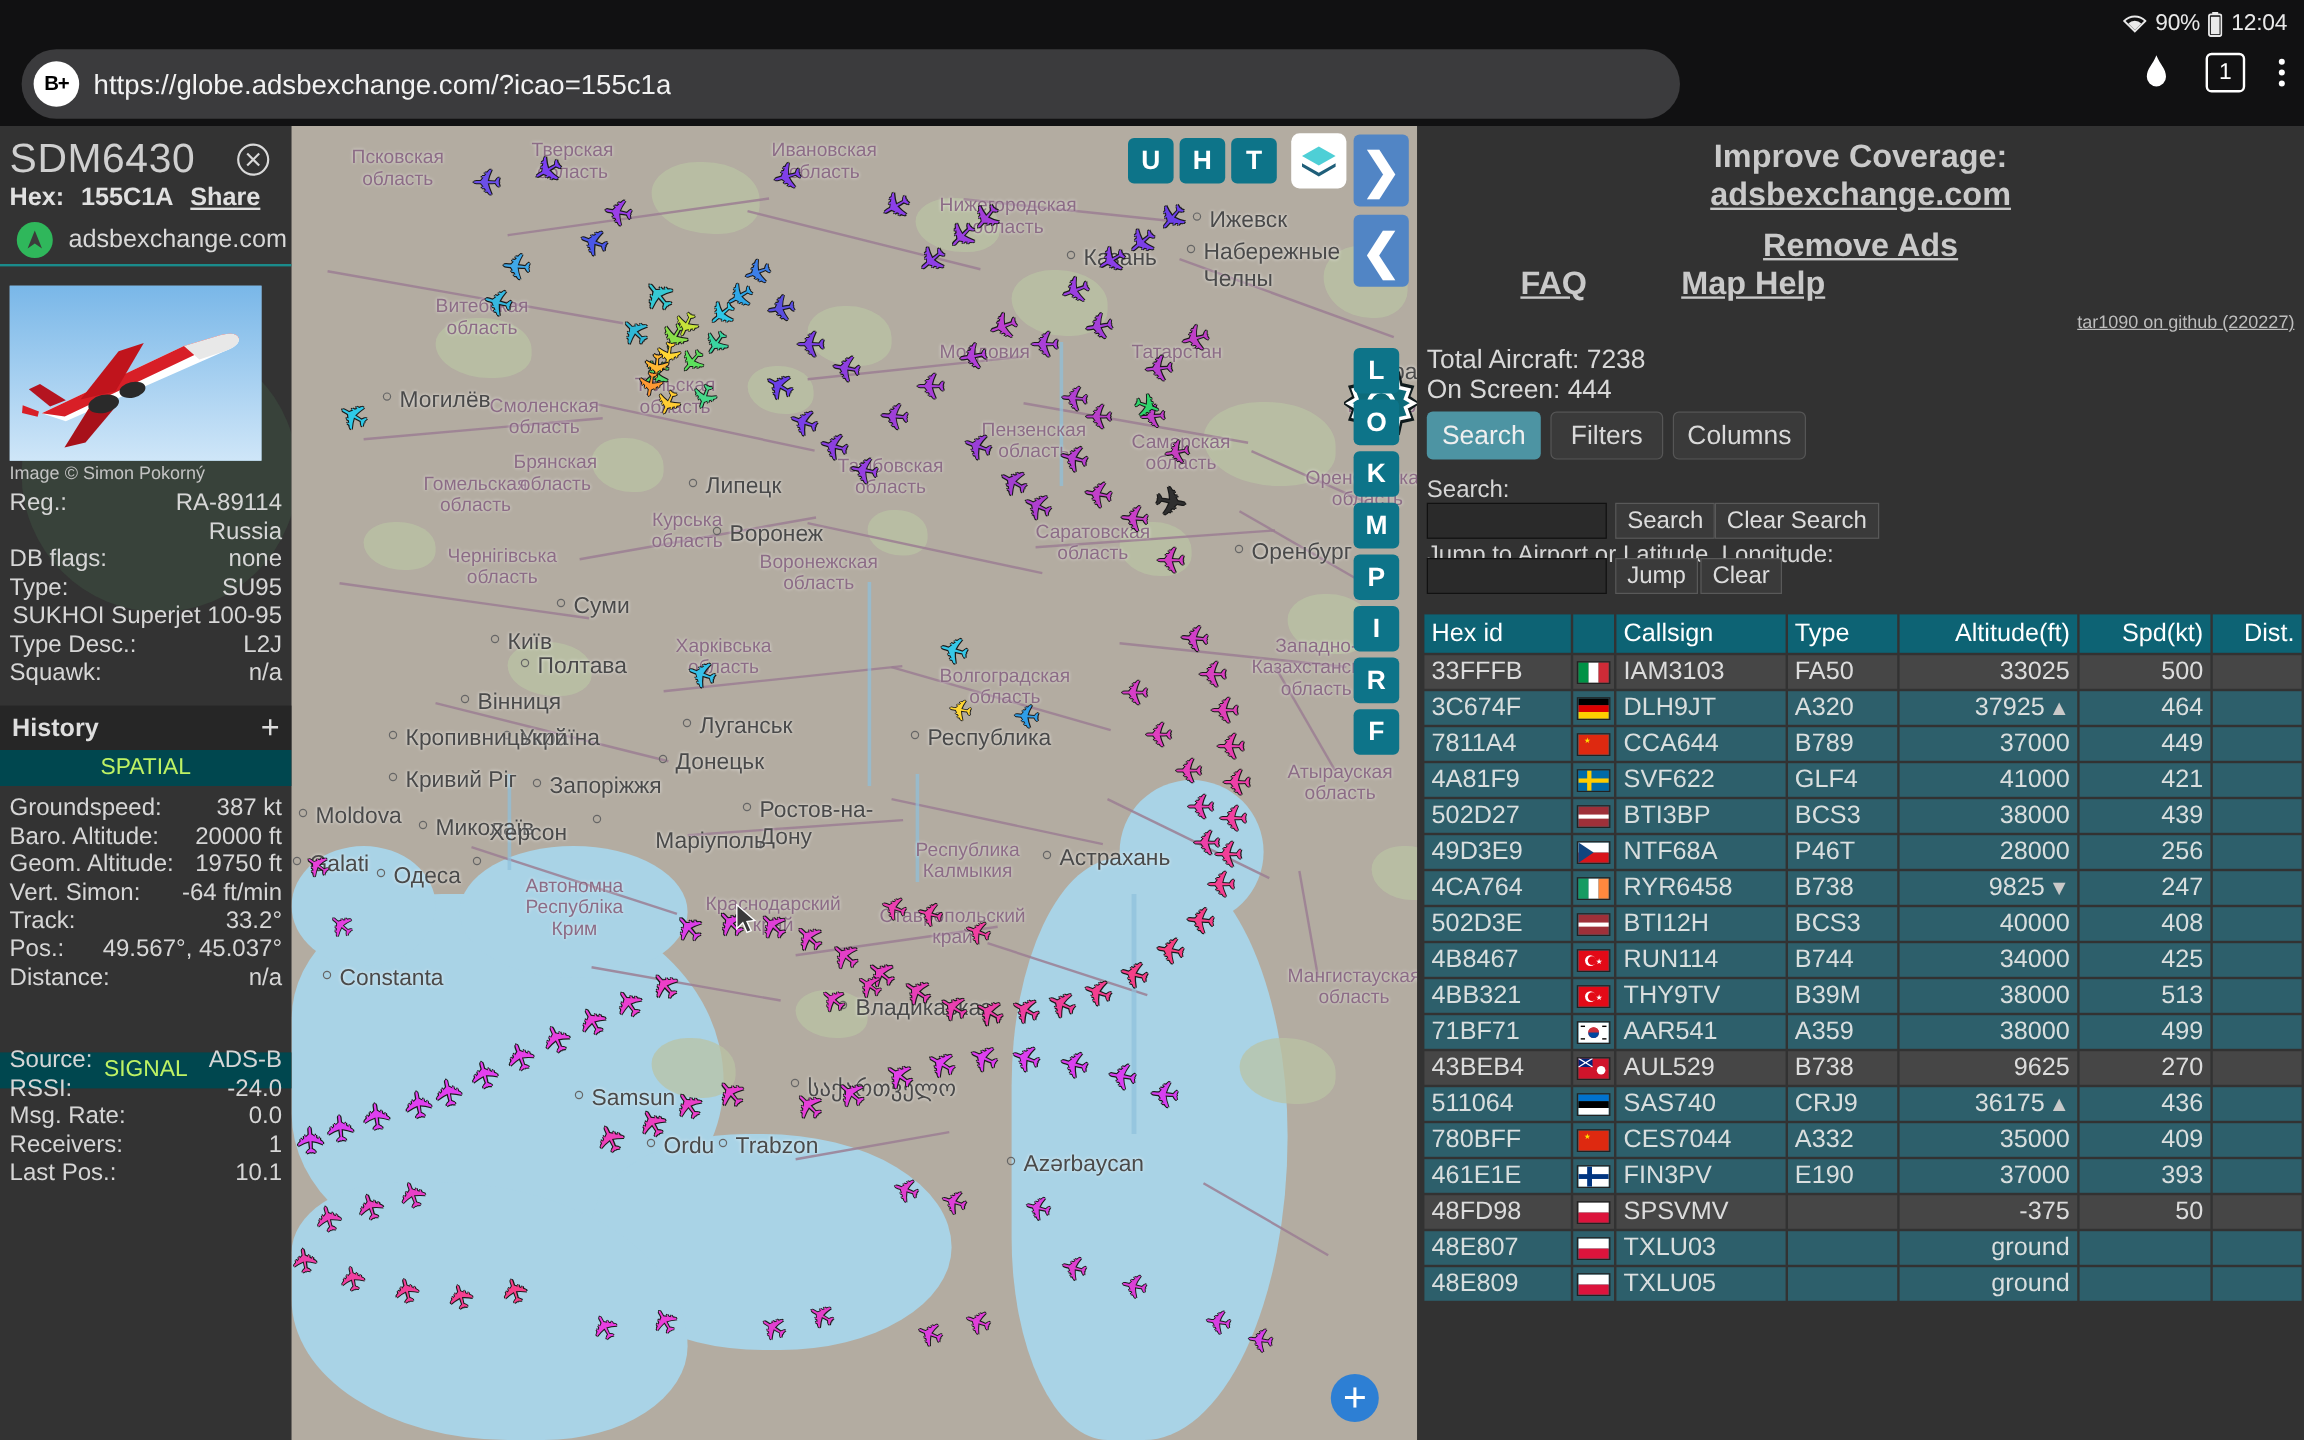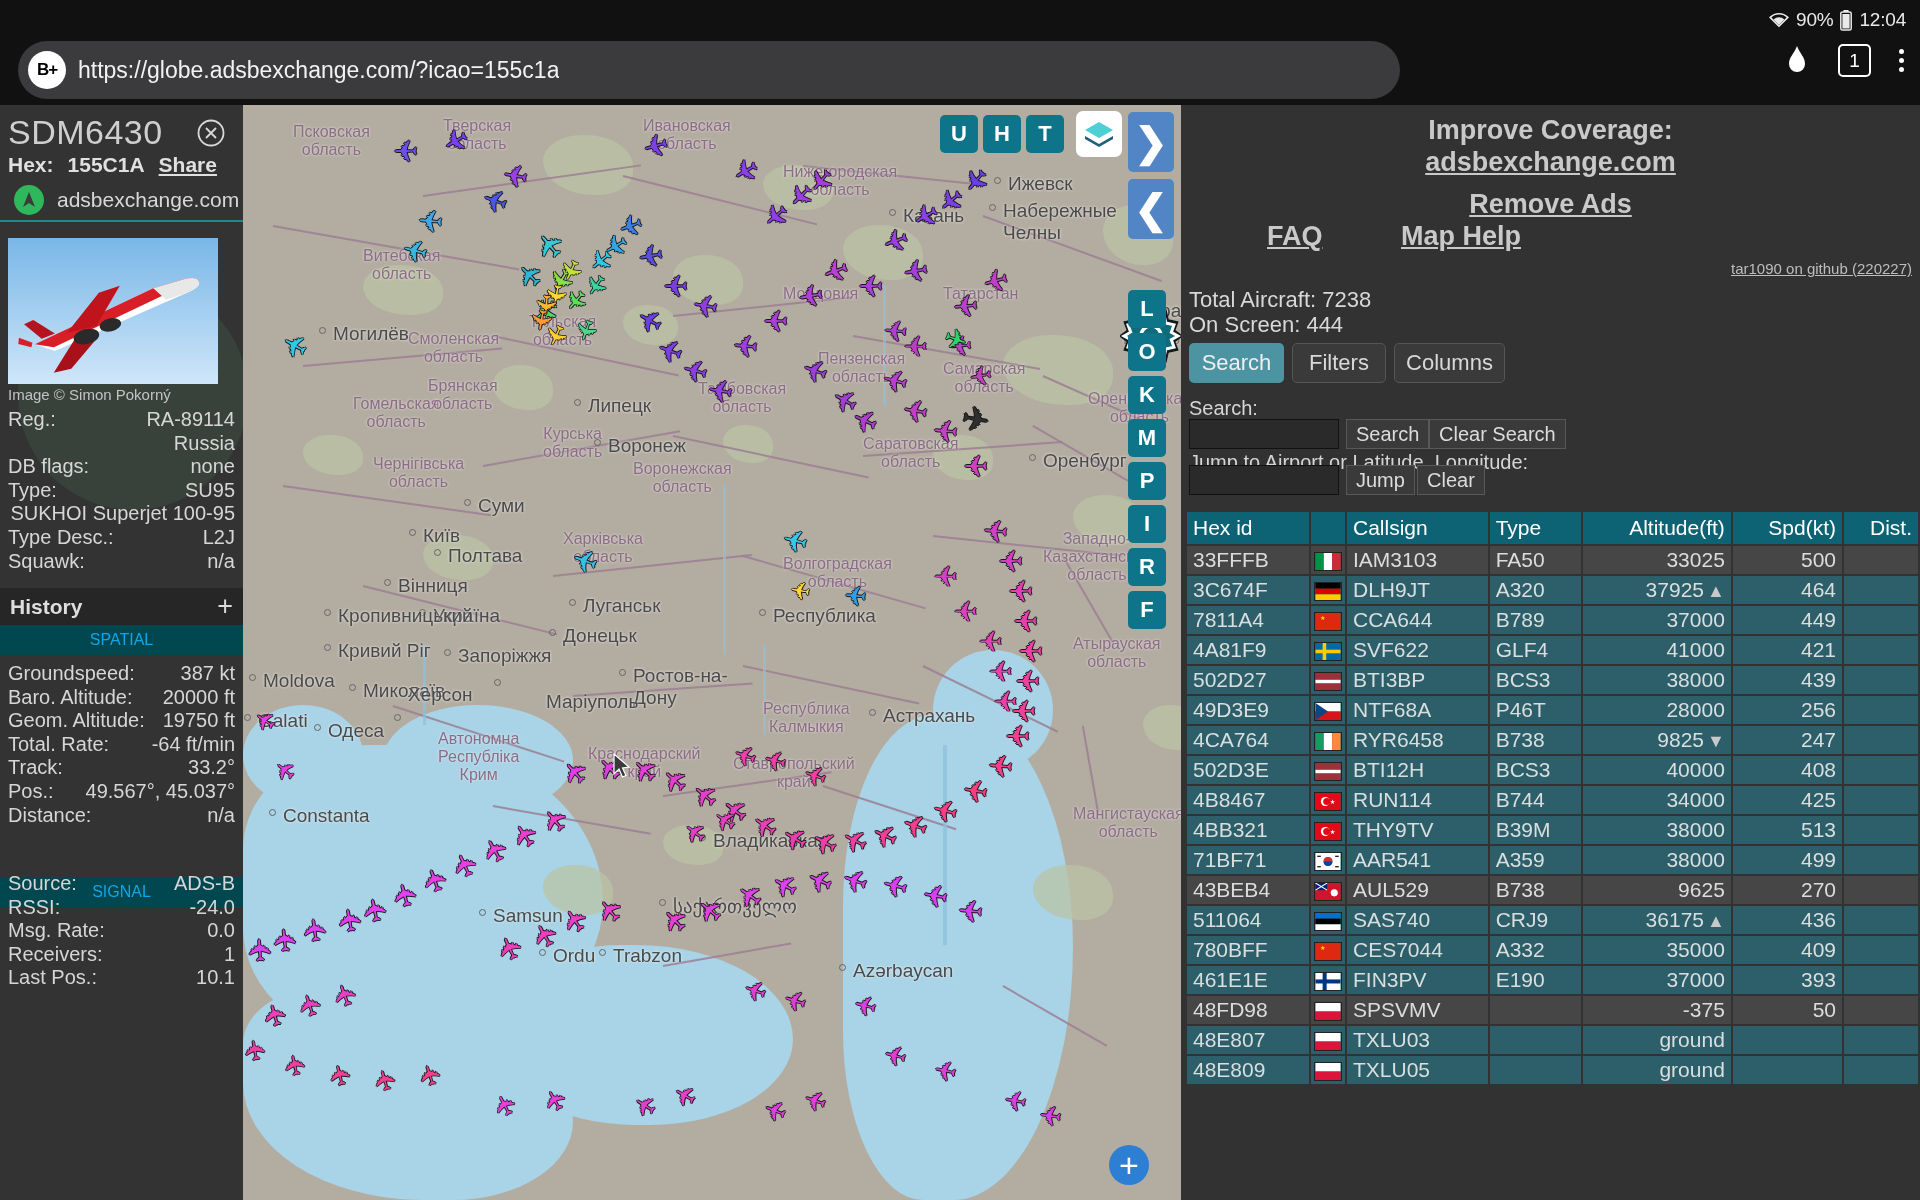--- a/index.html
+++ b/index.html
@@ -57,21 +57,21 @@
   .kv .k { white-space:nowrap; }
   .kv .v { text-align:right; white-space:nowrap; }
   .kv-full { position:relative; z-index:2; text-align:right; padding:0 8px; font-size:20px; line-height:23.6px; color:#d6d6d6;}
   #info-block { position:absolute; left:0; top:303px; width:243px; z-index:2; }
 
   #history-row { position:absolute; left:0; top:483px; width:243px; height:37px; background:#262626;
       display:flex; align-items:center; justify-content:space-between; padding:0 10px; z-index:2;}
   #history-label { font-size:21px; font-weight:bold; color:#dedede; }
   #history-plus { font-size:27px; color:#dcdcdc; line-height:1; }
 
-  .section-bar { height:30px; background:#00474f; color:#0ea5e9; font-size:16px;
+  .section-bar { height:30px; background:#00474f; color:#bef264; font-size:19px;
      display:flex; align-items:center; justify-content:center; position:relative; z-index:2; }
   #spatial-bar { position:absolute; left:0; top:520px; width:243px; }
   #spatial-block { position:absolute; left:0; top:557px; width:243px; z-index:2; }
   #signal-bar { position:absolute; left:0; top:735px; width:243px;margin-top:37px; }
   #signal-block { position:absolute; left:0; top:767px; width:243px; z-index:2; }
 
   
   #map { position:absolute; left:243px; top:0; width:938px; height:1095px;
      background:#b0a99f; overflow:hidden; }
   #map-bg { position:absolute; inset:0; }
@@ -283,21 +283,21 @@
         </div>
       <div class="kv">
           <span class="k">Baro. Altitude:</span>
           <span class="v">20000 ft</span>
         </div>
       <div class="kv">
           <span class="k">Geom. Altitude:</span>
           <span class="v">19750 ft</span>
         </div>
       <div class="kv">
-          <span class="k">Total. Rate:</span>
+          <span class="k">Vert. Simon:</span>
           <span class="v">-64 ft/min</span>
         </div>
       <div class="kv">
           <span class="k">Track:</span>
           <span class="v">33.2°</span>
         </div>
       <div class="kv">
           <span class="k">Pos.:</span>
           <span class="v">49.567°, 45.037°</span>
         </div>

